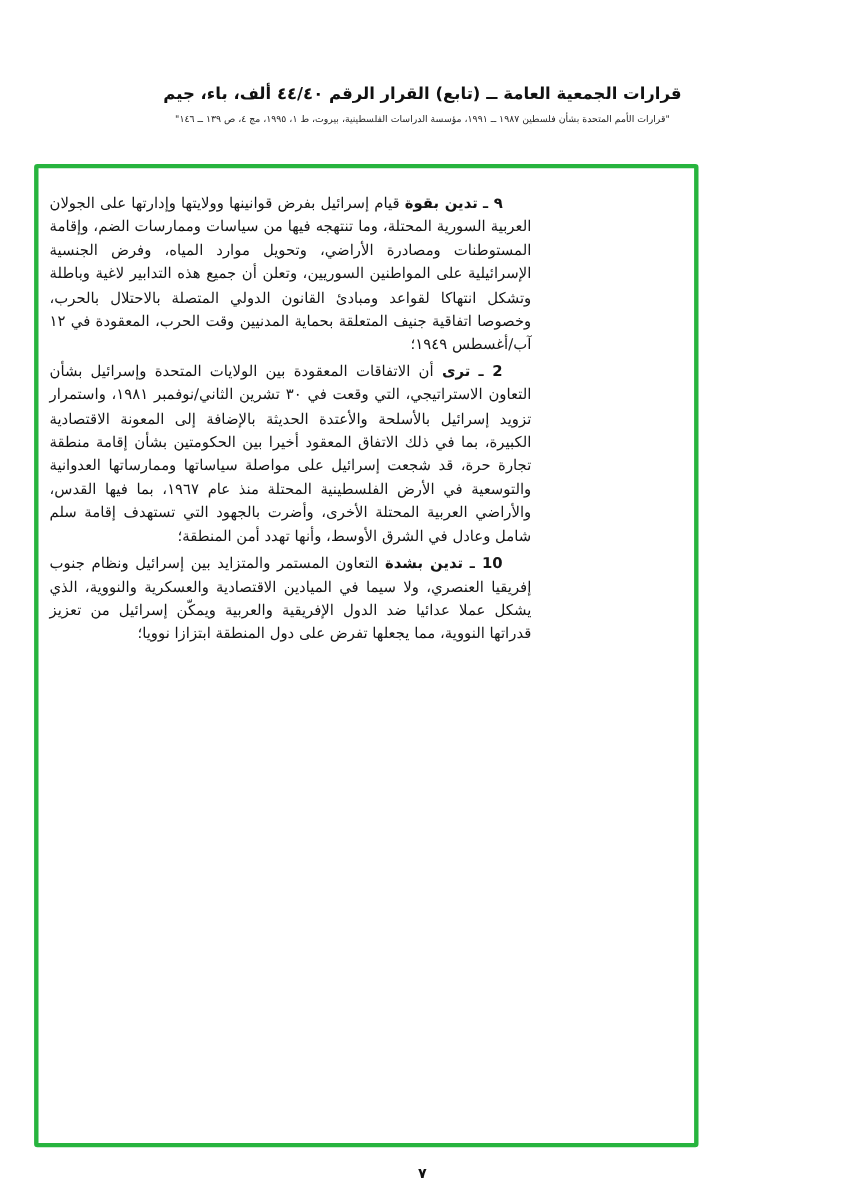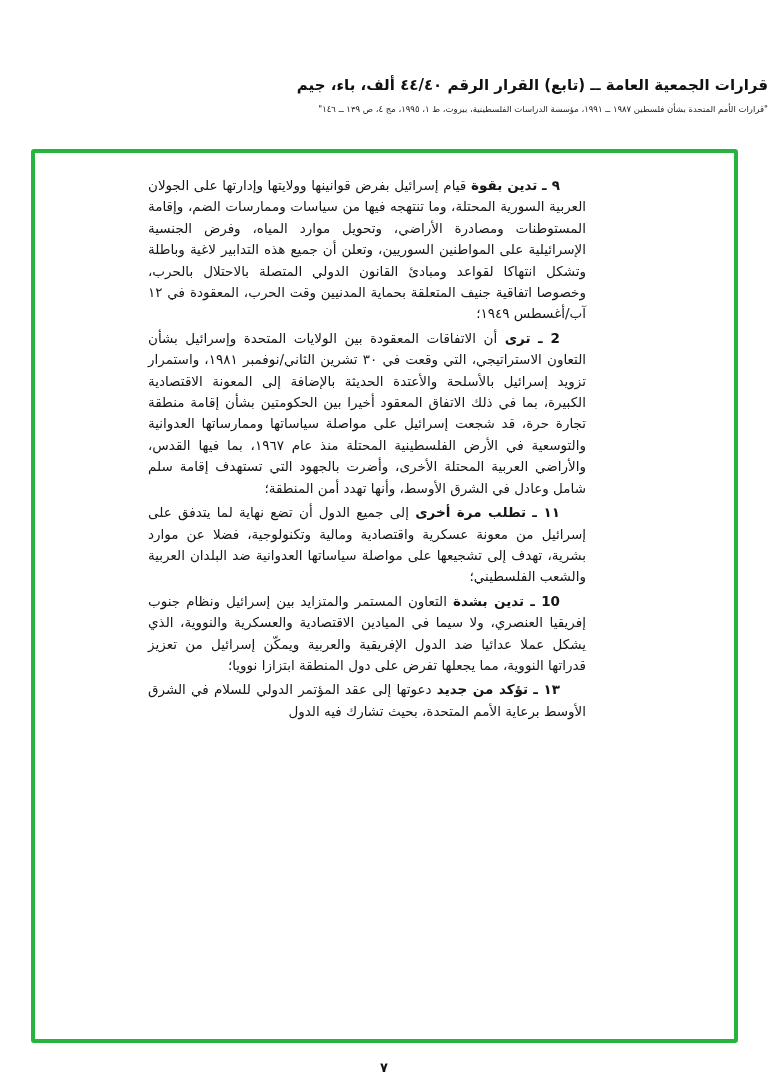--- a/index.html
+++ b/index.html
@@ -13,41 +13,41 @@
     font-family: "DejaVu Sans", sans-serif;
     overflow: hidden;
   }
 
   
   .header {
     position: absolute;
     top: 76px;
     left: 0;
     right: 0;
-    text-align: right;
+    text-align: center;
     direction: rtl;
   }
   .doc-title {
     font-size: 15px;
     font-weight: bold;
     color: #111;
   }
   .doc-subtitle {
     margin-top: 10px;
     font-size: 8.5px;
     color: #222;
     letter-spacing: 0.2px;
   }
 
   
   .content-box {
     position: absolute;
     left: 31px;
     top: 149px;
-    width: 707px;
+    width: 604px;
     height: 894px;
     border: 4px solid var(--accent, #27b43e);
     border-radius: 3px;
     background: #ffffff;
     padding-left: 39px;
   }
 
   
   .text-col {
     position: absolute;
@@ -97,34 +97,24 @@
       <b class="lead">تدين بقوة</b>
       <span>قيام إسرائيل بفرض قوانينها وولايتها وإدارتها على الجولان العربية السورية المحتلة، وما تنتهجه فيها من سياسات وممارسات الضم، وإقامة المستوطنات ومصادرة الأراضي، وتحويل موارد المياه، وفرض الجنسية الإسرائيلية على المواطنين السوريين، وتعلن أن جميع هذه التدابير لاغية وباطلة وتشكل انتهاكا لقواعد ومبادئ القانون الدولي المتصلة بالاحتلال بالحرب، وخصوصا اتفاقية جنيف المتعلقة بحماية المدنيين وقت الحرب، المعقودة في ١٢ آب/أغسطس ١٩٤٩؛</span>
     </p>
 
     <p class="para">
       <span class="num">2 ـ</span>
       <b class="lead">ترى</b>
       <span>أن الاتفاقات المعقودة بين الولايات المتحدة وإسرائيل بشأن التعاون الاستراتيجي، التي وقعت في ٣٠ تشرين الثاني/نوفمبر ١٩٨١، واستمرار تزويد إسرائيل بالأسلحة والأعتدة الحديثة بالإضافة إلى المعونة الاقتصادية الكبيرة، بما في ذلك الاتفاق المعقود أخيرا بين الحكومتين بشأن إقامة منطقة تجارة حرة، قد شجعت إسرائيل على مواصلة سياساتها وممارساتها العدوانية والتوسعية في الأرض الفلسطينية المحتلة منذ عام ١٩٦٧، بما فيها القدس، والأراضي العربية المحتلة الأخرى، وأضرت بالجهود التي تستهدف إقامة سلم شامل وعادل في الشرق الأوسط، وأنها تهدد أمن المنطقة؛</span>
     </p>
 
-    <p class="para">
-      <span class="num">١١ ـ</span>
-      <b class="lead">تطلب مرة أخرى</b>
-      <span>إلى جميع الدول أن تضع نهاية لما يتدفق على إسرائيل من معونة عسكرية واقتصادية ومالية وتكنولوجية، فضلا عن موارد بشرية، تهدف إلى تشجيعها على مواصلة سياساتها العدوانية ضد البلدان العربية والشعب الفلسطيني؛</span>
-    </p>
 
     <p class="para">
       <span class="num">10 ـ</span>
       <b class="lead">تدين بشدة</b>
       <span>التعاون المستمر والمتزايد بين إسرائيل ونظام جنوب إفريقيا العنصري، ولا سيما في الميادين الاقتصادية والعسكرية والنووية، الذي يشكل عملا عدائيا ضد الدول الإفريقية والعربية ويمكّن إسرائيل من تعزيز قدراتها النووية، مما يجعلها تفرض على دول المنطقة ابتزازا نوويا؛</span>
     </p>
 
-    <p class="para">
-      <span class="num">١٣ ـ</span>
-      <b class="lead">تؤكد من جديد</b>
-      <span>دعوتها إلى عقد المؤتمر الدولي للسلام في الشرق الأوسط برعاية الأمم المتحدة، بحيث تشارك فيه الدول</span>
-    </p>
 
   </div>
 </div>
 
 <div class="page-number">٧</div>
 
 </body></html>

